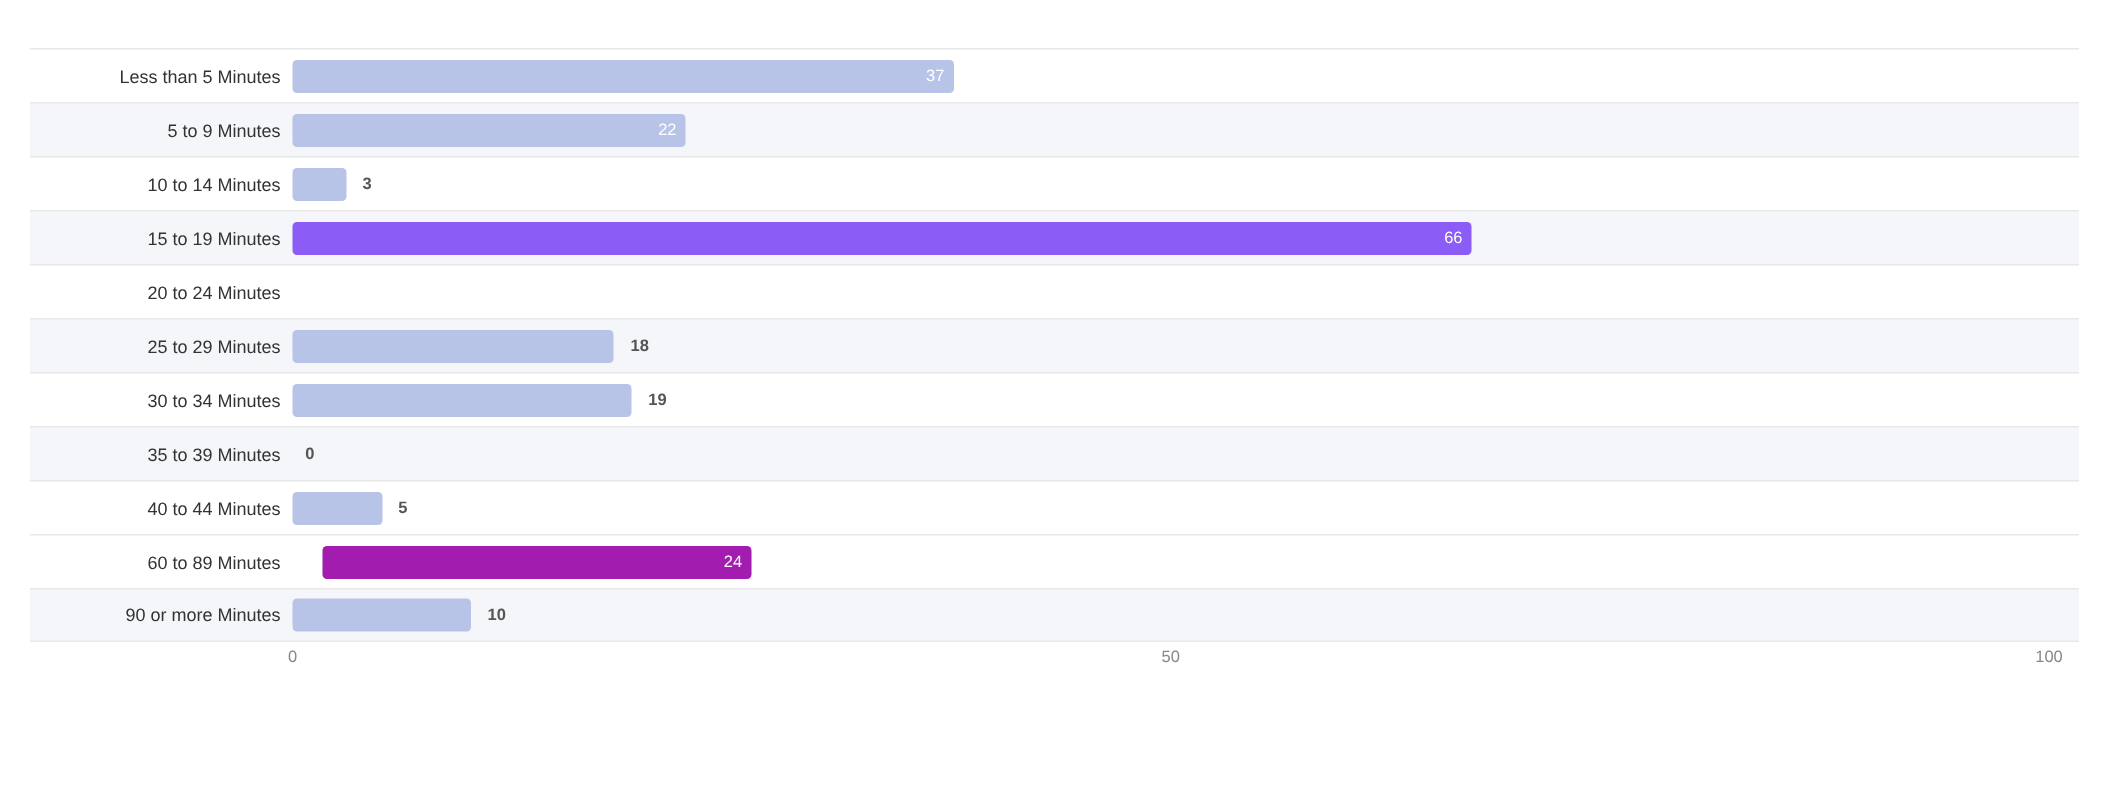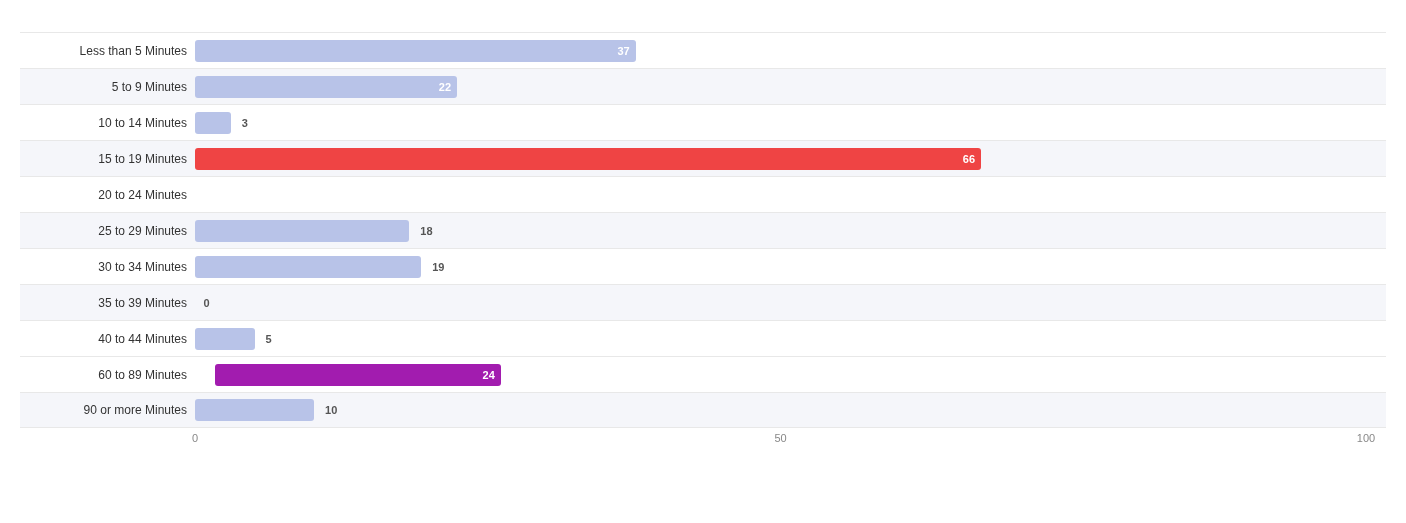--- a/index.html
+++ b/index.html
@@ -81,21 +81,21 @@
     }
     .bar-fill.highlighted {
       background: #7b8fd4;
     }
     .bar-fill.normal {
       background: #b8c3e8;
     }
     .bar-value-inside {
       color: #fff;
       font-size: 11px;
-      font-weight: bold;
+      font-weight: normal;
       padding-right: 6px;
     }
     .bar-value-outside {
       color: #555;
       font-size: 11px;
       font-weight: bold;
       margin-left: 5px;
       position: absolute;
     }
     .x-axis {
@@ -149,21 +149,21 @@
           <div class="bar-track" style="width: 100%; position: relative;">
             <div class="bar-fill normal" style="width: 3%; background-color: rgb(184, 195, 232);"></div>
             <span class="bar-value-outside" style="left: 3.5%; top: 50%; transform: translateY(-50%);">3</span>
           </div>
         </div>
       </div>
       <div class="bar-row alt-bg">
         <div class="bar-label">15 to 19 Minutes</div>
         <div class="bar-area">
           <div class="bar-track" style="width: 100%;">
-            <div class="bar-fill highlighted" style="width: 66%; background-color: #ef4444;">
+            <div class="bar-fill highlighted" style="width: 66%; background-color: #8b5cf6;">
               <span class="bar-value-inside">66</span>
             </div>
           </div>
         </div>
       </div>
       <div class="bar-row">
         <div class="bar-label">20 to 24 Minutes</div>
       </div>
       <div class="bar-row alt-bg">
         <div class="bar-label">25 to 29 Minutes</div>

